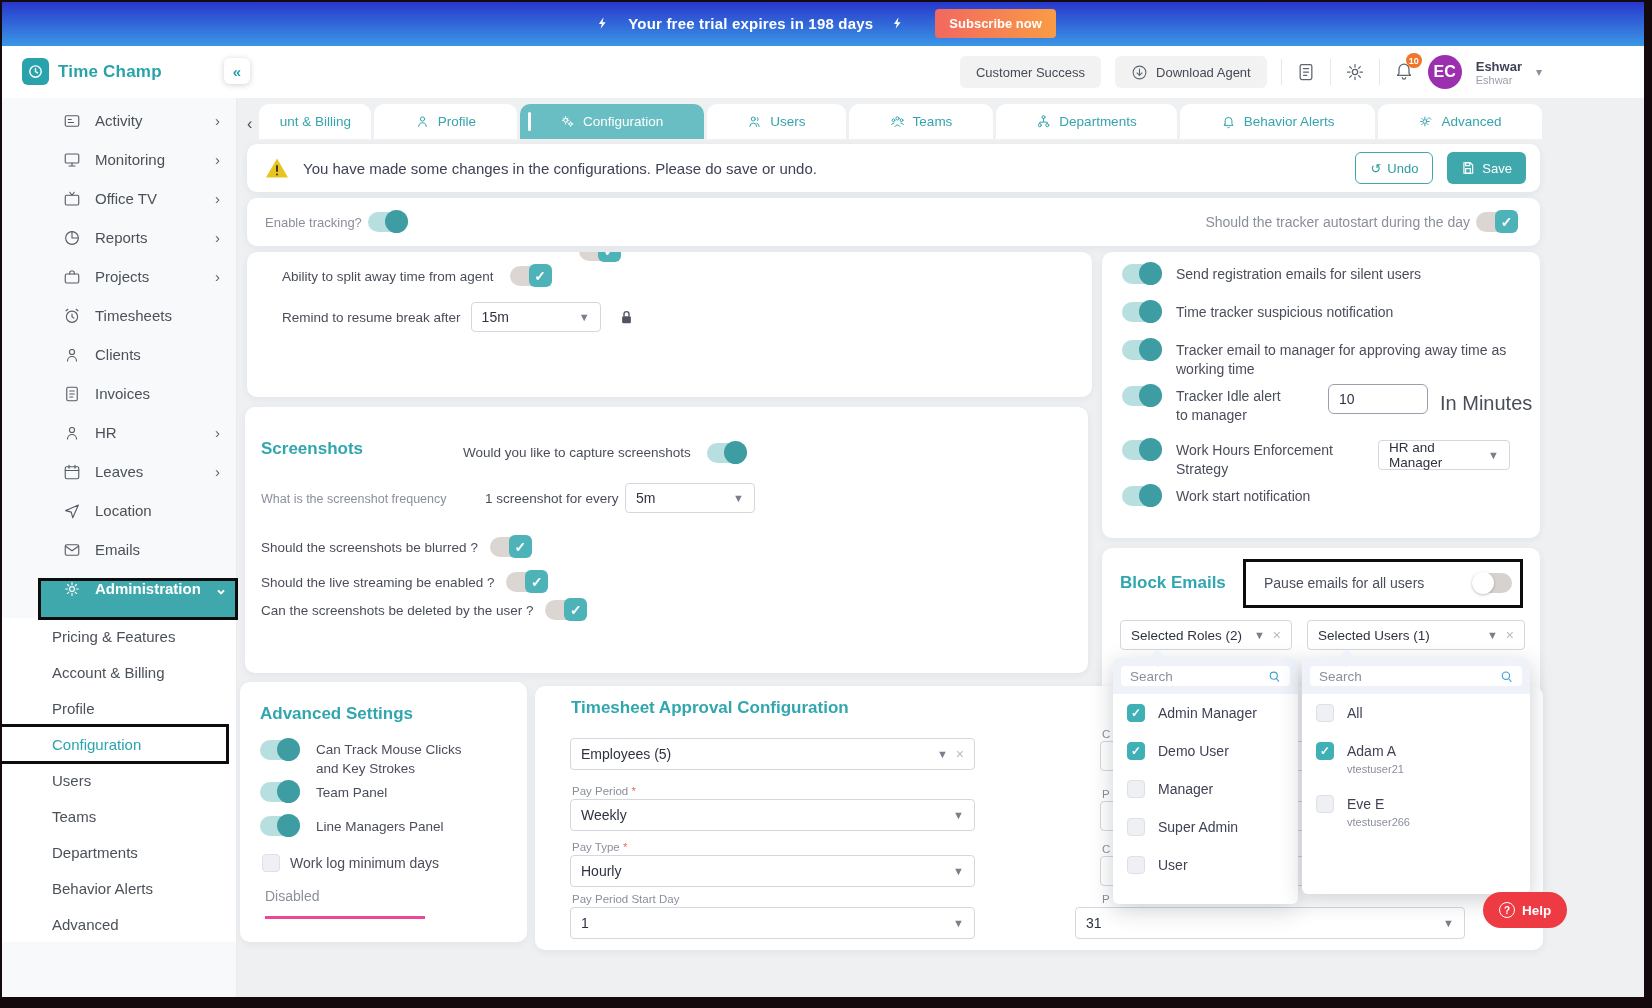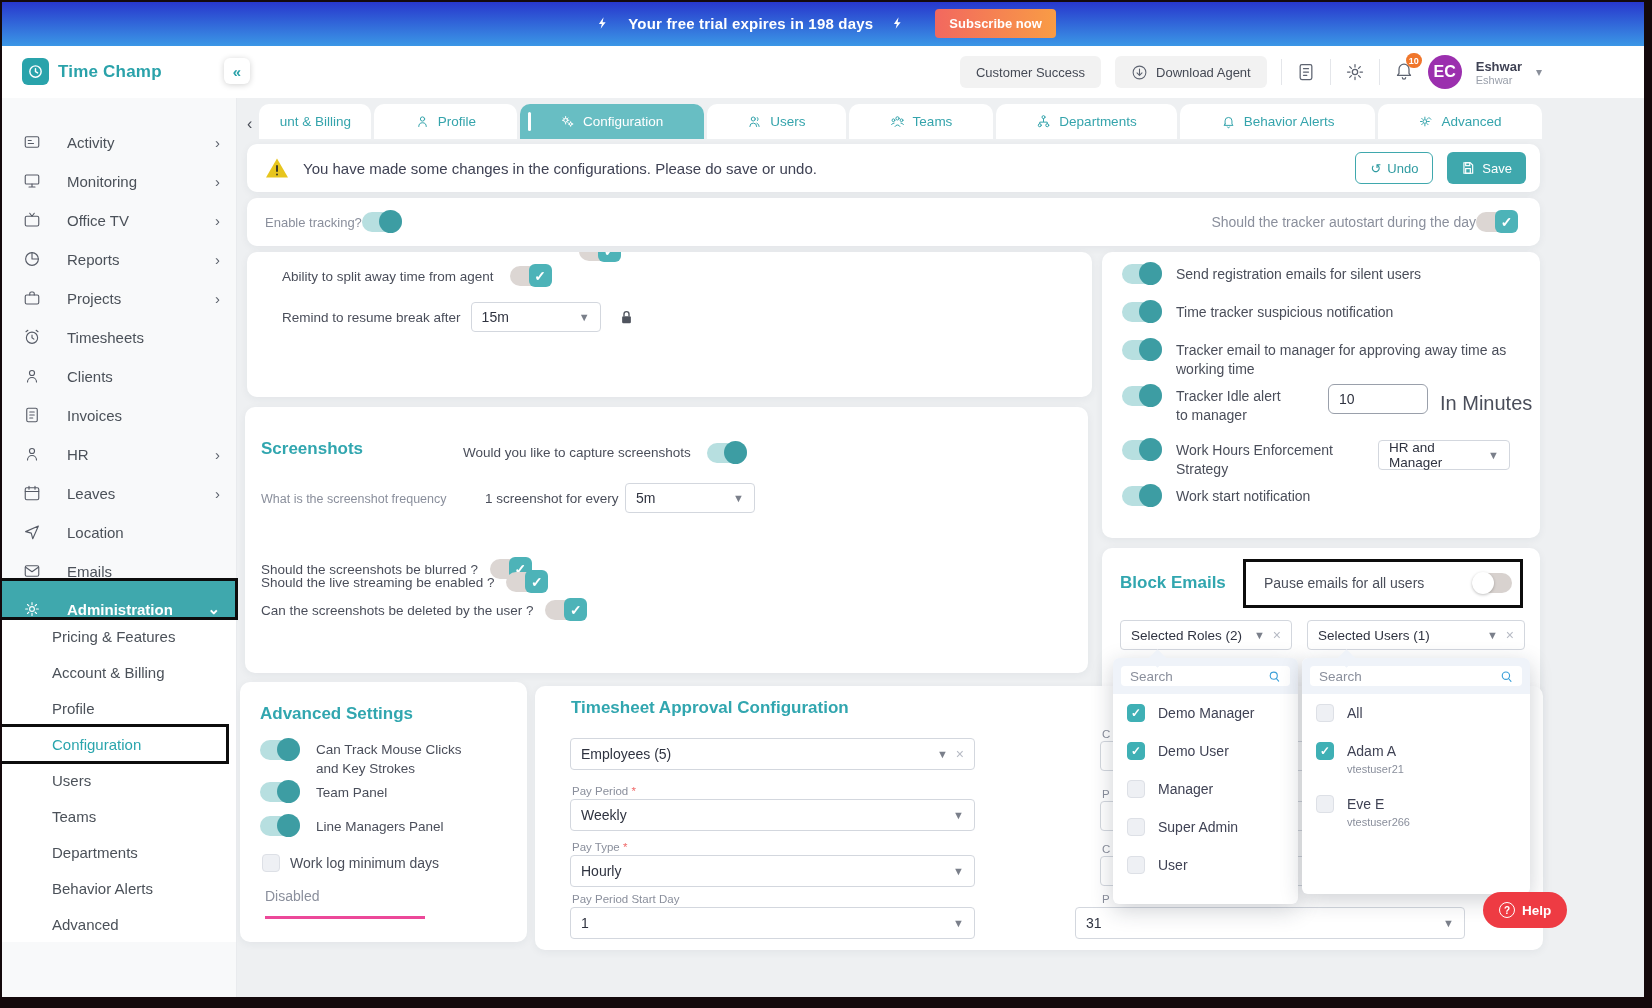--- a/index.html
+++ b/index.html
@@ -38,21 +38,21 @@
   .badge { position:absolute; top:-7px; right:-8px; background:#f0762b; color:#fff; font-size:9px; font-weight:bold;
             min-width:15px; height:15px; border-radius:8px; display:flex; align-items:center; justify-content:center; padding:0 3px; }
   .avatar { width:34px; height:34px; border-radius:50%; background:#9b2fae; color:#fff; font-size:16px; font-weight:bold;
             display:flex; align-items:center; justify-content:center; cursor:pointer; }
   .u-name { font-size:13px; font-weight:bold; color:#3f4254; line-height:15px; }
   .u-sub { font-size:11px; color:#9aa0ab; }
   .caret-down { color:#8a8f9a; font-size:12px; cursor:pointer; }
 
   
   .sidebar { left:0; top:98px; width:237px; height:900px; background:#f8f9fa; border-right:1px solid #e9ebee; z-index:3; padding-top:14px; }
-  .side-item { height:39px; display:flex; align-items:flex-end; gap:26px; padding:0 16px 0 23px; font-size:15px; color:#4b5159; cursor:pointer; }
+  .side-item { height:39px; display:flex; align-items:flex-start; gap:14px; padding:0 16px 0 23px; font-size:15px; color:#4b5159; cursor:pointer;margin-left:40px; }
   .ic { width:18px; height:18px; flex:none; stroke:#565b66; fill:none; stroke-width:1.5; stroke-linecap:round; stroke-linejoin:round; }
   .chev { margin-left:auto; color:#5c626c; font-size:15px; }
   .admin-item { height:38px; background:#3fa8ad; color:#fff; font-weight:bold; outline:3px solid #0d0d0d; outline-offset:-1px; }
   .admin-item .ic { stroke:#fff; }
   .admin-item .chev { color:#fff; }
   .submenu { background:#fff; }
   .sub-item { height:36px; display:flex; align-items:center; padding-left:52px; font-size:15px; color:#4b5159; cursor:pointer; }
   .sub-item.active { color:#2aa5ad; outline:3px solid #0d0d0d; outline-offset:-1px; margin-right:9px; }
 
   
@@ -97,21 +97,21 @@
   .txt-input { border:1px solid #9aa0ab; border-radius:6px; font-size:14px; color:#2f3340; padding:0 10px; font-family:inherit; }
   .fld-lbl { font-size:11.5px; color:#8a8f9c; }
   .req { color:#f06a6a; }
 
   
   .cbx { width:18px; height:18px; border-radius:4px; background:#eef0f4; border:1px solid #dde0e6; flex:none; cursor:pointer; }
   .cbx.on { background:#3fb0b5; border-color:#3fb0b5; color:#fff; display:flex; align-items:center; justify-content:center; font-size:12px; font-weight:bold; }
   .cbx.on::after { content:"\2713"; }
 
   
-  .track-bar { left:247px; top:198px; width:1293px; height:48px; display:flex; align-items:center; padding:0 18px; gap:0; }
+  .track-bar { left:247px; top:198px; width:1293px; height:48px; display:flex; align-items:center; padding:0 18px; gap:6px; }
 
   
   .nrow { position:absolute; display:flex; align-items:flex-start; gap:14px; left:20px; }
   .nrow .lbl-dark { line-height:19px; padding-top:1px; }
 
   
   .popup { position:absolute; background:#fff; border-radius:6px; box-shadow:0 6px 22px rgba(30,40,60,.22); z-index:20; }
   .popup::before { content:""; position:absolute; top:-6px; left:38px; width:13px; height:13px; background:#eff3f9; transform:rotate(45deg); }
   .popup-head { background:#eff3f9; padding:8px; border-radius:6px 6px 0 0; }
   .search-box { background:#fff; border-radius:4px; height:20px; display:flex; align-items:center; padding:0 9px; gap:6px; }
@@ -451,21 +451,21 @@
   <span class="lbl-dark" style="position:absolute;left:218px;top:38px">Would you like to capture screenshots</span>
   <span class="tgl tgl-on" style="position:absolute;left:462px;top:36px"></span>
 
   <span class="lbl-gray" style="position:absolute;left:16px;top:85px;font-size:12.5px">What is the screenshot frequency</span>
   <span class="lbl-dark" style="position:absolute;left:240px;top:84px">1 screenshot for every</span>
   <div class="sel" style="position:absolute;left:380px;top:76px;width:130px;height:30px">
     <span>5m</span>
     <span class="cr">▼</span>
   </div>
 
-  <div style="position:absolute;left:16px;top:152px;display:flex;align-items:center;gap:12px">
+  <div style="position:absolute;left:16px;top:130px;display:flex;align-items:center;gap:12px">
     <span class="lbl-dark">Should the screenshots be blurred ?</span>
     <span class="tgl tgl-check"></span>
   </div>
   <div style="position:absolute;left:16px;top:165px;display:flex;align-items:center;gap:12px">
     <span class="lbl-dark">Should the live streaming be enabled ?</span>
     <span class="tgl tgl-check"></span>
   </div>
   <div style="position:absolute;left:16px;top:193px;display:flex;align-items:center;gap:12px">
     <span class="lbl-dark">Can the screenshots be deleted by the user ?</span>
     <span class="tgl tgl-check"></span>
@@ -556,21 +556,21 @@
     <div class="search-box">
       <input type="text" placeholder="Search" style="">
       <svg width="15" height="15" viewBox="0 0 24 24" fill="none" stroke="#3a9fd8" stroke-width="2" stroke-linecap="round">
           <circle cx="10.5" cy="10.5" r="6.5"></circle>
           <path d="m15.5 16 4 4.5"></path>
         </svg>
     </div>
   </div>
   <div class="p-item">
     <span class="cbx on"></span>
-    <span class="nm">Demo Manager</span>
+    <span class="nm">Admin Manager</span>
   </div>
   <div class="p-item">
     <span class="cbx on"></span>
     <span class="nm">Demo User</span>
   </div>
   <div class="p-item">
     <span class="cbx"></span>
     <span class="nm">Manager</span>
   </div>
   <div class="p-item">

